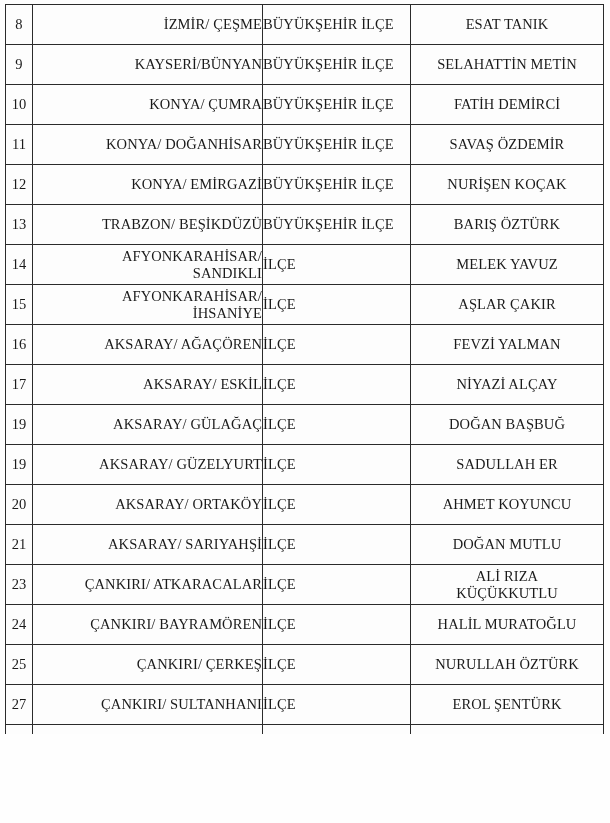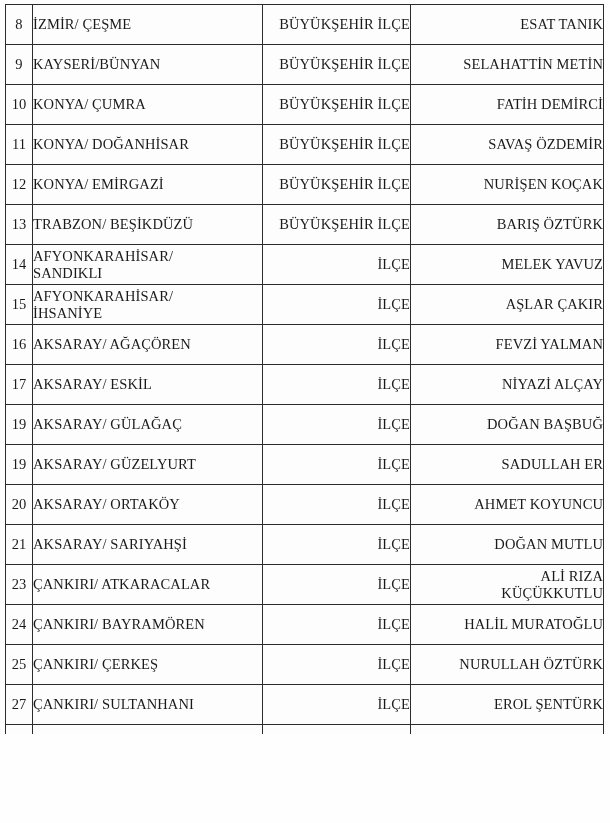--- a/index.html
+++ b/index.html
@@ -46,30 +46,30 @@
     letter-spacing: 0.1px;
     background: #fdfdfd;
   }
 
   td.no {
     text-align: center;
     font-size: 14.5px;
     padding: 0 2px;
   }
   td.dist {
-    text-align: left;
+    text-align: right;
     padding-left: 7px;
     padding-right: 3px;
   }
   td.type {
-    text-align: right;
+    text-align: left;
     padding: 0 3px;
   }
   td.name {
-    text-align: right;
+    text-align: center;
     padding-left: 7px;
     padding-right: 3px;
   }
 
   tr.r-single td { height: 39px; }
   tr.r-double td { height: 39px; }
 
   .line2 { display: block; }
 
   

